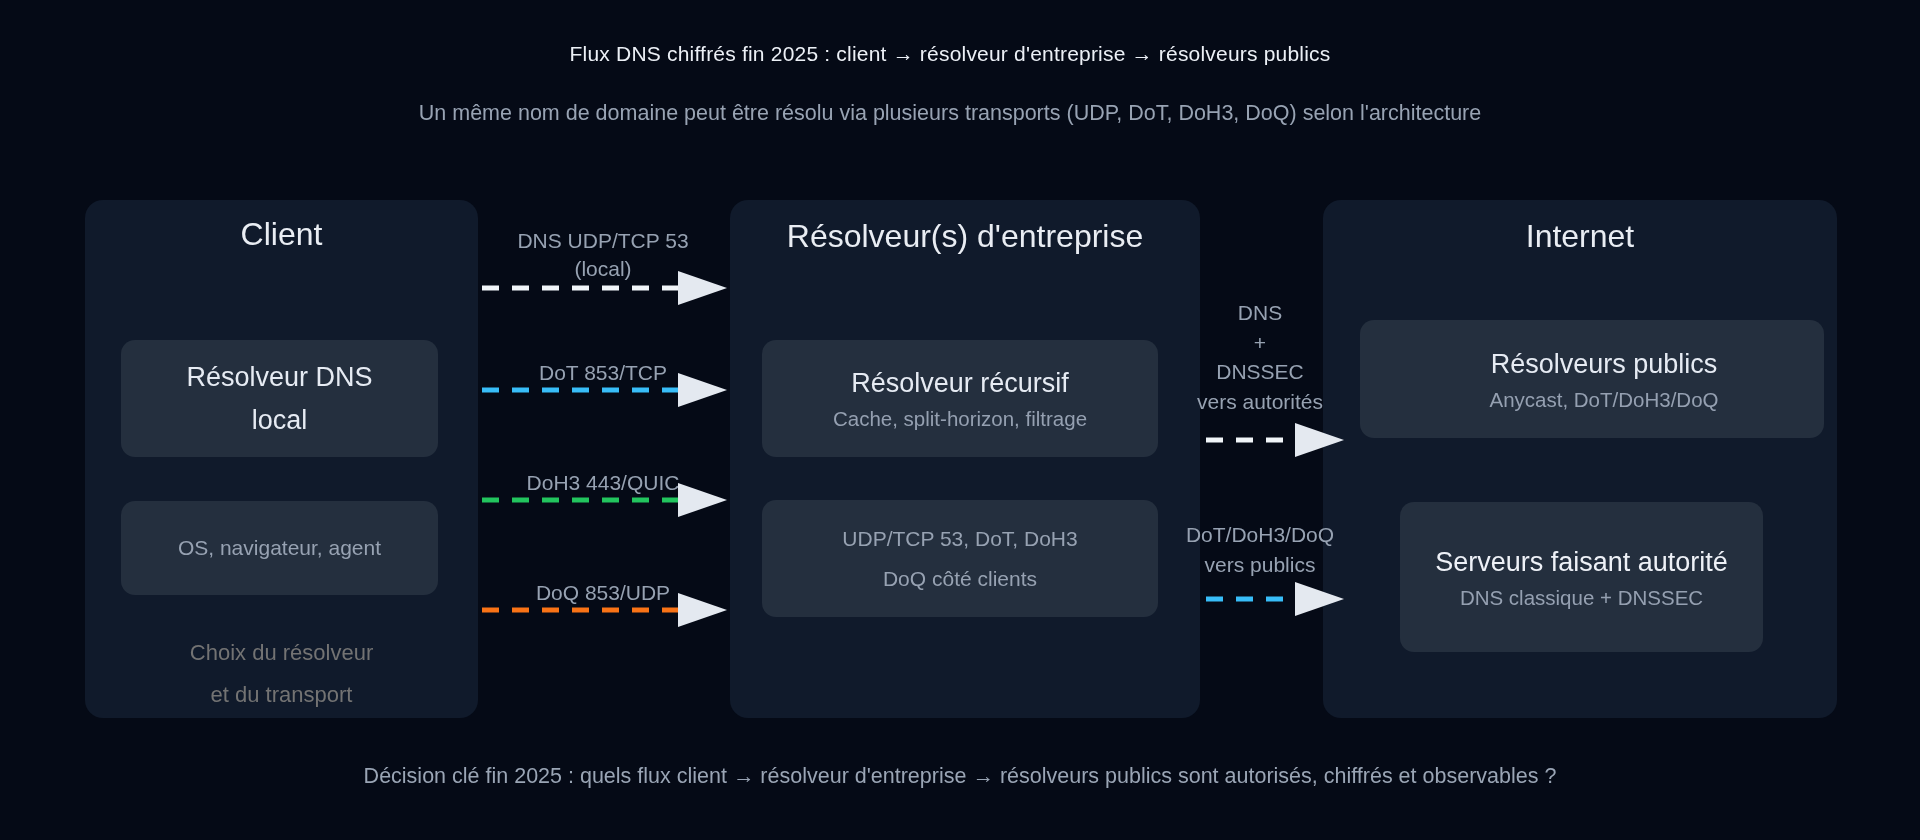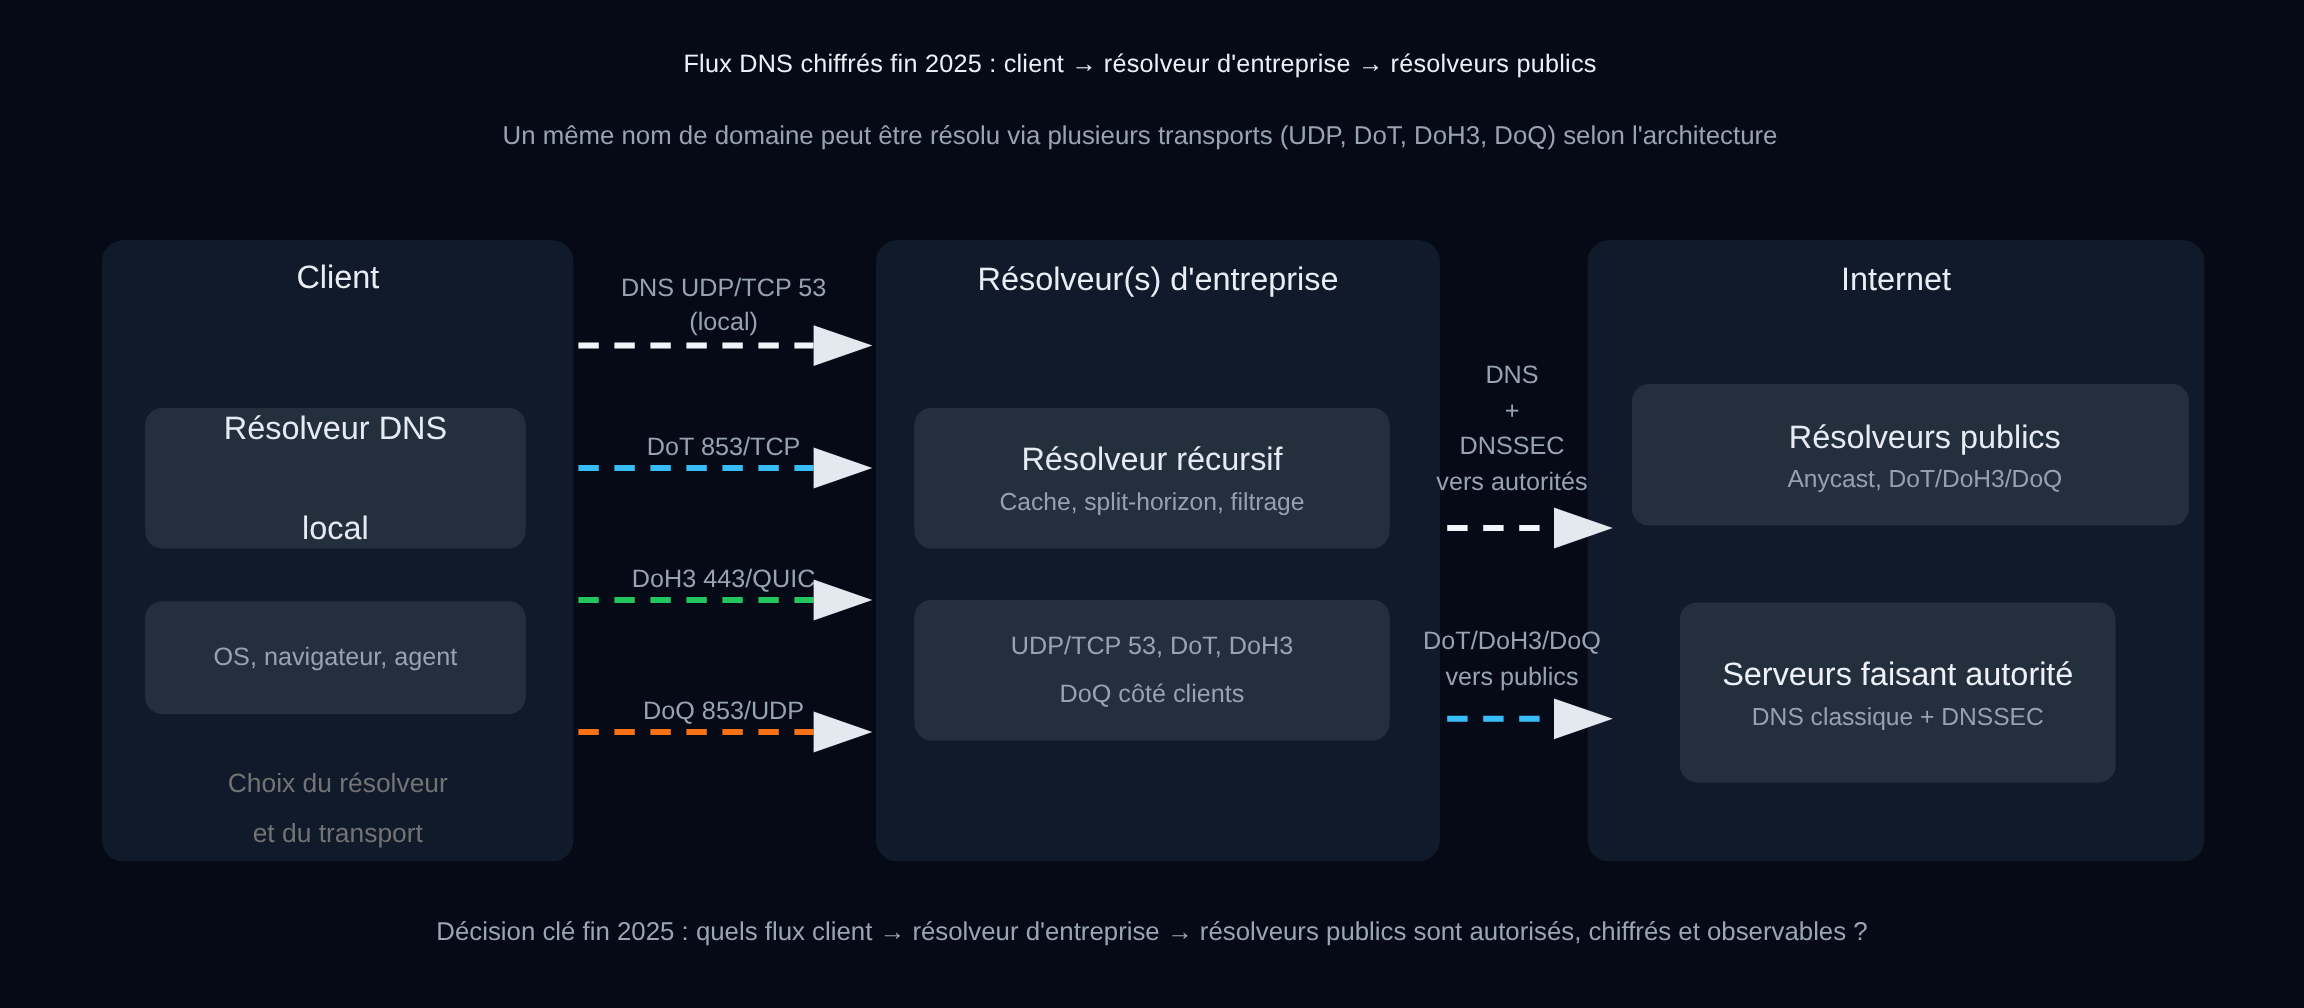--- a/index.html
+++ b/index.html
@@ -16,21 +16,21 @@
   }
   .subtitle{
     left:0;top:101px;width:1900px;font-size:21.5px;font-weight:400;color:#98a3b3;
   }
   .footnote{
     left:0;top:764px;width:1920px;font-size:21.5px;color:#9aa5b5;
   }
   .card{
     background:#101a2b;border-radius:18px;
   }
-  .card-title{font-size:27px;font-weight:500;color:#e9edf3;width:100%;}
+  .card-title{font-size:32px;font-weight:500;color:#e9edf3;width:100%;}
   .card-sub{font-size:21px;color:#96a1b2;width:100%;}
   .inner{
     background:#242f3e;border-radius:14px;
     display:flex;flex-direction:column;align-items:center;justify-content:center;
   }
   .inner-title{font-size:27px;font-weight:500;color:#e6ebf3;line-height:34px;}
   .inner-sub{font-size:20.5px;color:#95a0b1;margin-top:7px;}
   .inner-muted{font-size:21px;color:#97a2b2;line-height:40px;}
   .note{font-size:22px;color:#737373;line-height:42px;width:100%;margin-top:30px;}
   .flow-label{font-size:21px;color:#97a2b2;line-height:27.5px;}
@@ -42,21 +42,21 @@
 <body>
 
 <div class="canvas">
 
   <div class="abs center title">Flux DNS chiffrés fin 2025 : client → résolveur d'entreprise → résolveurs publics</div>
   <div class="abs center subtitle">Un même nom de domaine peut être résolu via plusieurs transports (UDP, DoT, DoH3, DoQ) selon l'architecture</div>
 
   <div class="abs card" style="left:85px;top:200px;width:393px;height:518px;">
     <div class="abs center card-title" style="top:16px;">Client</div>
 
-    <div class="abs inner" style="left:36px;top:140px;width:317px;height:117px;justify-content:space-between;">
+    <div class="abs inner" style="left:36px;top:140px;width:317px;height:117px;">
       <div class="inner-title">Résolveur DNS</div>
       <div class="inner-title" style="margin-top:9px;">local</div>
     </div>
 
     <div class="abs inner" style="left:36px;top:301px;width:317px;height:94px;">
       <div class="inner-muted" style="line-height:24px;">OS, navigateur, agent</div>
     </div>
 
     <div class="abs center note" style="top:402px;">
       <div>Choix du résolveur</div>

